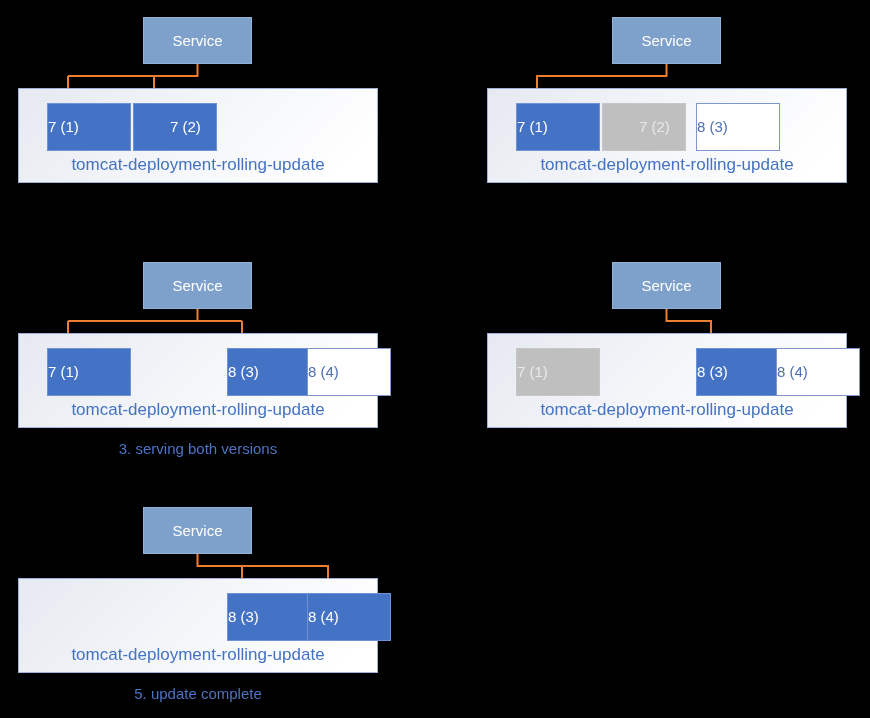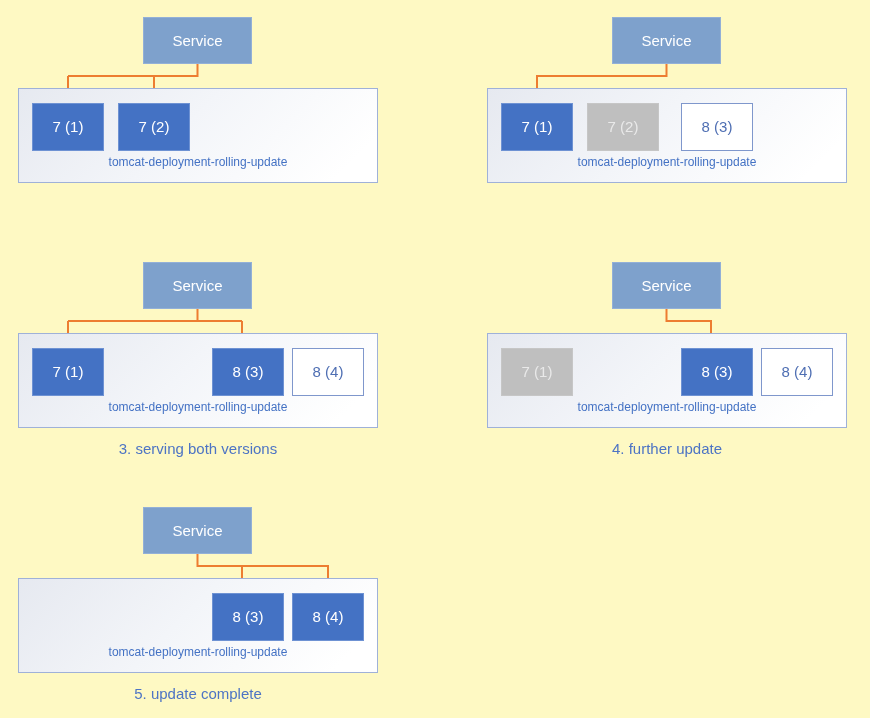--- a/index.html
+++ b/index.html
@@ -14,46 +14,46 @@
     --service-text:#FFFFFF;
     --arrow:#ED7D31;
     --container-border:#9FB1D8;
     --container-bg-start:#E6E9F0;
     --container-bg-end:#FFFFFF;
     --deployment-label-text:#4472C4;
     --caption-text:#4D74C4;
   }
   html,body{margin:0;padding:0;background:#ffffff;}
   .canvas{
-    position:relative;width:870px;height:718px;background:#fef9c3;overflow:hidden;
+    position:relative;width:870px;height:718px;background:#000000;overflow:hidden;
     font-family:"Liberation Sans", sans-serif;
   }
   .panel{position:absolute;width:400px;height:225px;}
   .service{
     position:absolute;left:143px;top:17px;width:109px;height:47px;
     background:var(--service-fill);
     border:1px solid #93B0D7;box-sizing:border-box;
     color:var(--service-text);font-size:15px;line-height:45px;text-align:center;
   }
   .container-box{
     position:absolute;left:18px;top:88px;width:360px;height:95px;
     background:linear-gradient(135deg, var(--container-bg-start) 0%, #f3f5f9 45%, var(--container-bg-end) 90%);
     border:1px solid var(--container-border);box-sizing:border-box;
   }
   .pod{
-    position:absolute;top:103px;width:72px;height:48px;box-sizing:border-box;
-    font-size:15px;line-height:46px;text-align:center;
+    position:absolute;top:103px;width:84px;height:48px;box-sizing:border-box;
+    font-size:15px;line-height:46px;text-align:left;margin-left:15px;
   }
   .pod--active{background:var(--pod-active);border:1px solid #6E92D3;color:var(--pod-active-text);}
   .pod--stopped{background:var(--pod-stopped);border:1px solid #C6C6C6;color:var(--pod-stopped-text);}
   .pod--new{background:var(--pod-new-bg);border:1.5px solid var(--pod-new-border);color:var(--pod-new-text);}
-  .slot1{left:32px;} .slot2{left:118px;} .slot3{left:212px;} .slot4{left:292px;}
+  .slot1{left:32px;} .slot2{left:118px;padding-left:36px;} .slot3{left:212px;} .slot4{left:292px;}
   .deployment-label{
     position:absolute;left:18px;top:155px;width:360px;height:20px;
-    text-align:center;font-size:12px;color:var(--deployment-label-text);
+    text-align:center;font-size:17px;color:var(--deployment-label-text);
   }
   .caption{
     position:absolute;left:18px;top:195px;width:360px;height:20px;
     text-align:center;font-size:15px;color:var(--caption-text);
   }
   .arrows{position:absolute;left:0;top:0;pointer-events:none;}
   .arrow-line{fill:none;stroke:var(--arrow);stroke-width:2;}
   .arrow-head{fill:var(--arrow);stroke:none;}
 </style>
 </head>
@@ -114,21 +114,20 @@
     <div class="caption">3. serving both versions</div>
   </section>
 
   <section class="panel" style="left:469px;top:245px;">
     <div class="service">Service</div>
     <div class="container-box"></div>
     <div class="pod pod--stopped slot1">7 (1)</div>
     <div class="pod pod--active slot3">8 (3)</div>
     <div class="pod pod--new slot4">8 (4)</div>
     <div class="deployment-label">tomcat-deployment-rolling-update</div>
-    <div class="caption">4. further update</div>
   </section>
 
   <section class="panel" style="left:0;top:490px;">
     <div class="service">Service</div>
     <div class="container-box"></div>
     <div class="pod pod--active slot3">8 (3)</div>
     <div class="pod pod--active slot4">8 (4)</div>
     <div class="deployment-label">tomcat-deployment-rolling-update</div>
     <div class="caption">5. update complete</div>
   </section>

